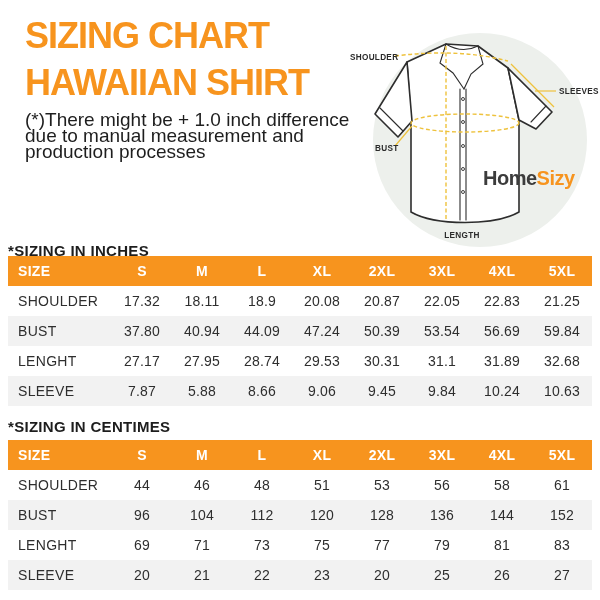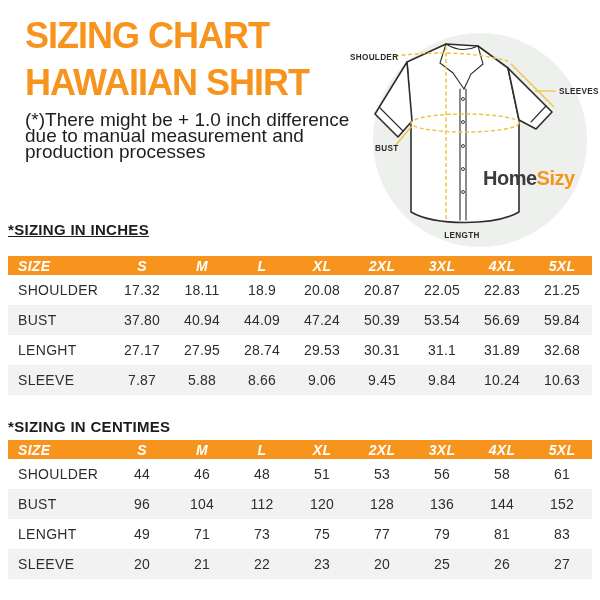--- a/index.html
+++ b/index.html
@@ -28,28 +28,28 @@
   .ptr{stroke:var(--gold);stroke-width:1.2;fill:none;}
   .btn{fill:#fff;stroke:#2d2d2d;stroke-width:0.9;}
   .dlabel{font-family:"Liberation Sans",sans-serif;font-size:8.2px;font-weight:bold;
     fill:#2b2b2b;letter-spacing:0.3px;}
   .logo-text{font-family:"Liberation Sans",sans-serif;font-size:20px;font-weight:bold;letter-spacing:-0.5px;}
   .logo-home{fill:var(--logo-dark);}
   .logo-sizy{fill:var(--accent);}
 
   .section-title{position:absolute;left:8px;font-size:15px;font-weight:bold;
     color:#1d1d1d;letter-spacing:0.3px;}
-  #section-title-inches{top:221px;text-decoration:underline;}
+  #section-title-inches{top:242px;text-decoration:underline;}
   #section-title-centimes{top:418px;}
 
   .size-table{position:absolute;left:8px;width:584px;font-size:14px;color:#2e2e2e;}
   #table-inches{top:256px;}
   #table-centimes{top:440px;}
-  .st-header{display:grid;grid-template-columns:104px repeat(8,60px);height:19px;
-    align-items:center;background:var(--accent);color:#fff;font-weight:bold;letter-spacing:0.3px;font-style:italic;}
+  .st-header{display:grid;grid-template-columns:104px repeat(8,60px);height:30px;
+    align-items:center;background:var(--accent);color:#fff;font-weight:bold;letter-spacing:0.3px;}
   .st-row{display:grid;grid-template-columns:104px repeat(8,60px);height:30px;align-items:center;}
   .st-row.alt{background:var(--row-alt);}
   .cell-label{padding-left:10px;text-align:left;letter-spacing:0.3px;}
   .cell-val{text-align:center;letter-spacing:0.2px;}
 </style>
 </head>
 <body>
 
 <h1 class="page-title">
   <span>SIZING CHART</span>
@@ -183,21 +183,21 @@
       <div class="cell-val">104</div>
       <div class="cell-val">112</div>
       <div class="cell-val">120</div>
       <div class="cell-val">128</div>
       <div class="cell-val">136</div>
       <div class="cell-val">144</div>
       <div class="cell-val">152</div>
     </div>
     <div class="st-row">
       <div class="cell-label">LENGHT</div>
-      <div class="cell-val">49</div>
+      <div class="cell-val">69</div>
       <div class="cell-val">71</div>
       <div class="cell-val">73</div>
       <div class="cell-val">75</div>
       <div class="cell-val">77</div>
       <div class="cell-val">79</div>
       <div class="cell-val">81</div>
       <div class="cell-val">83</div>
     </div>
     <div class="st-row alt">
       <div class="cell-label">SLEEVE</div>

